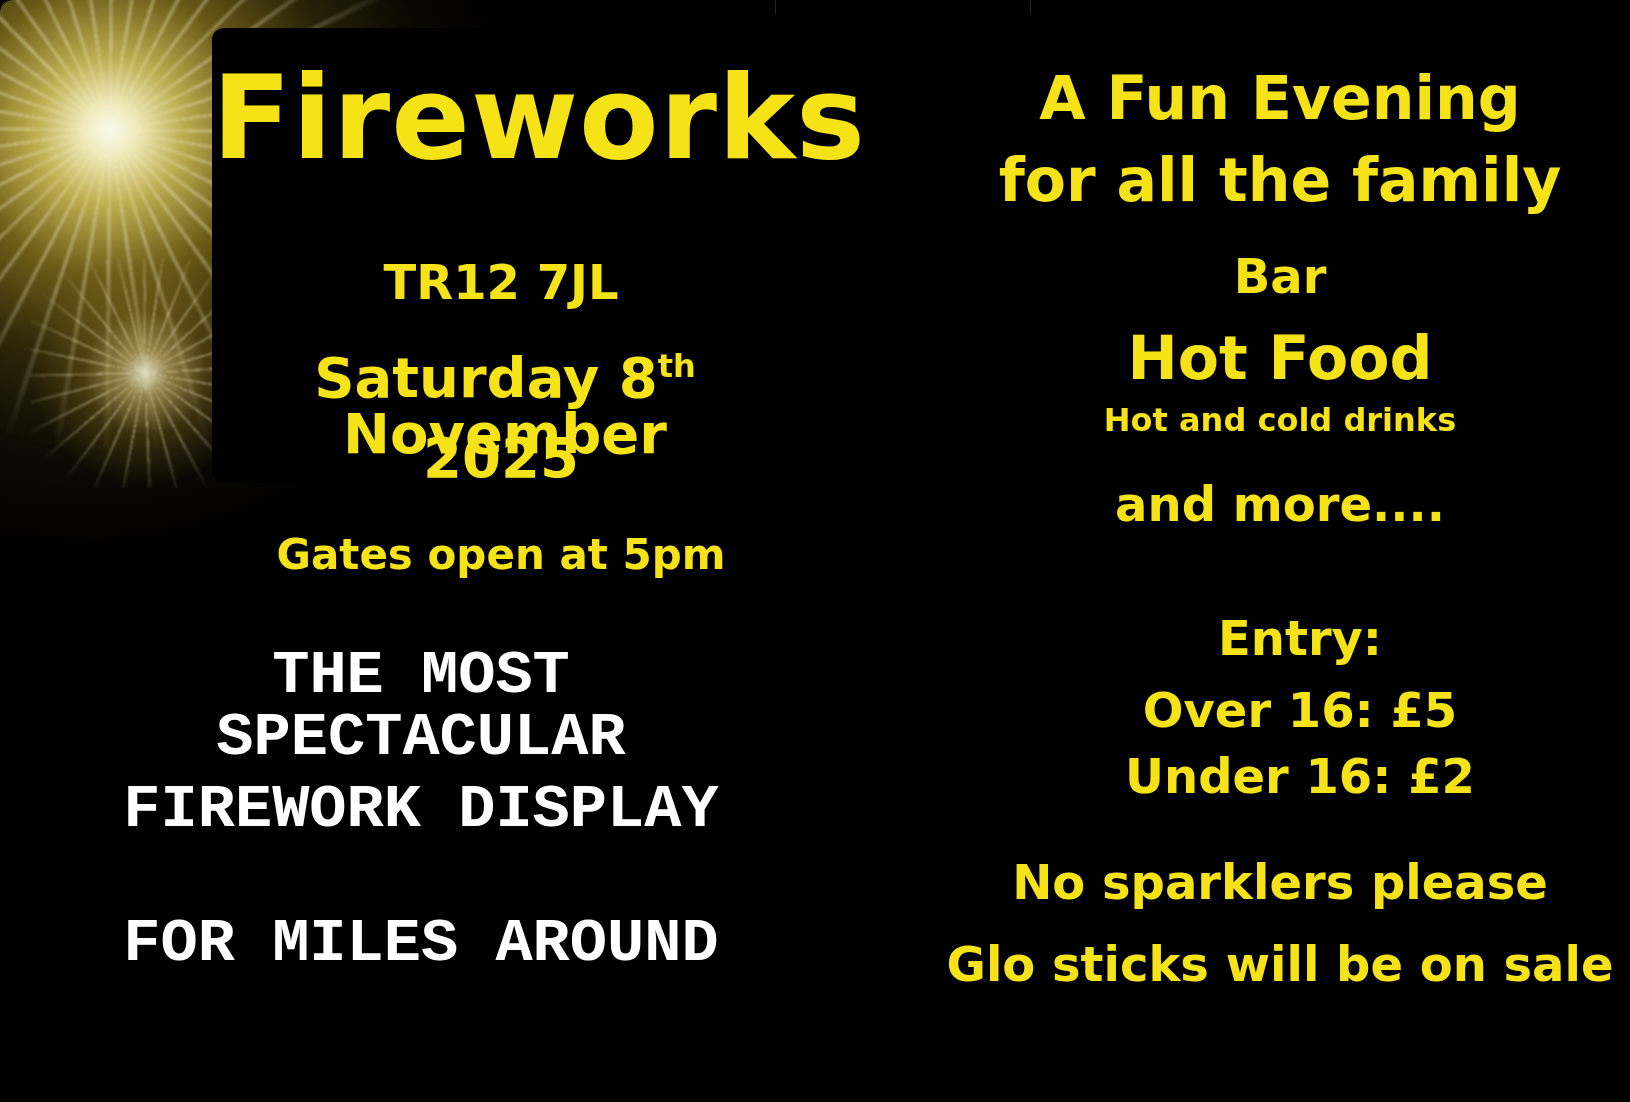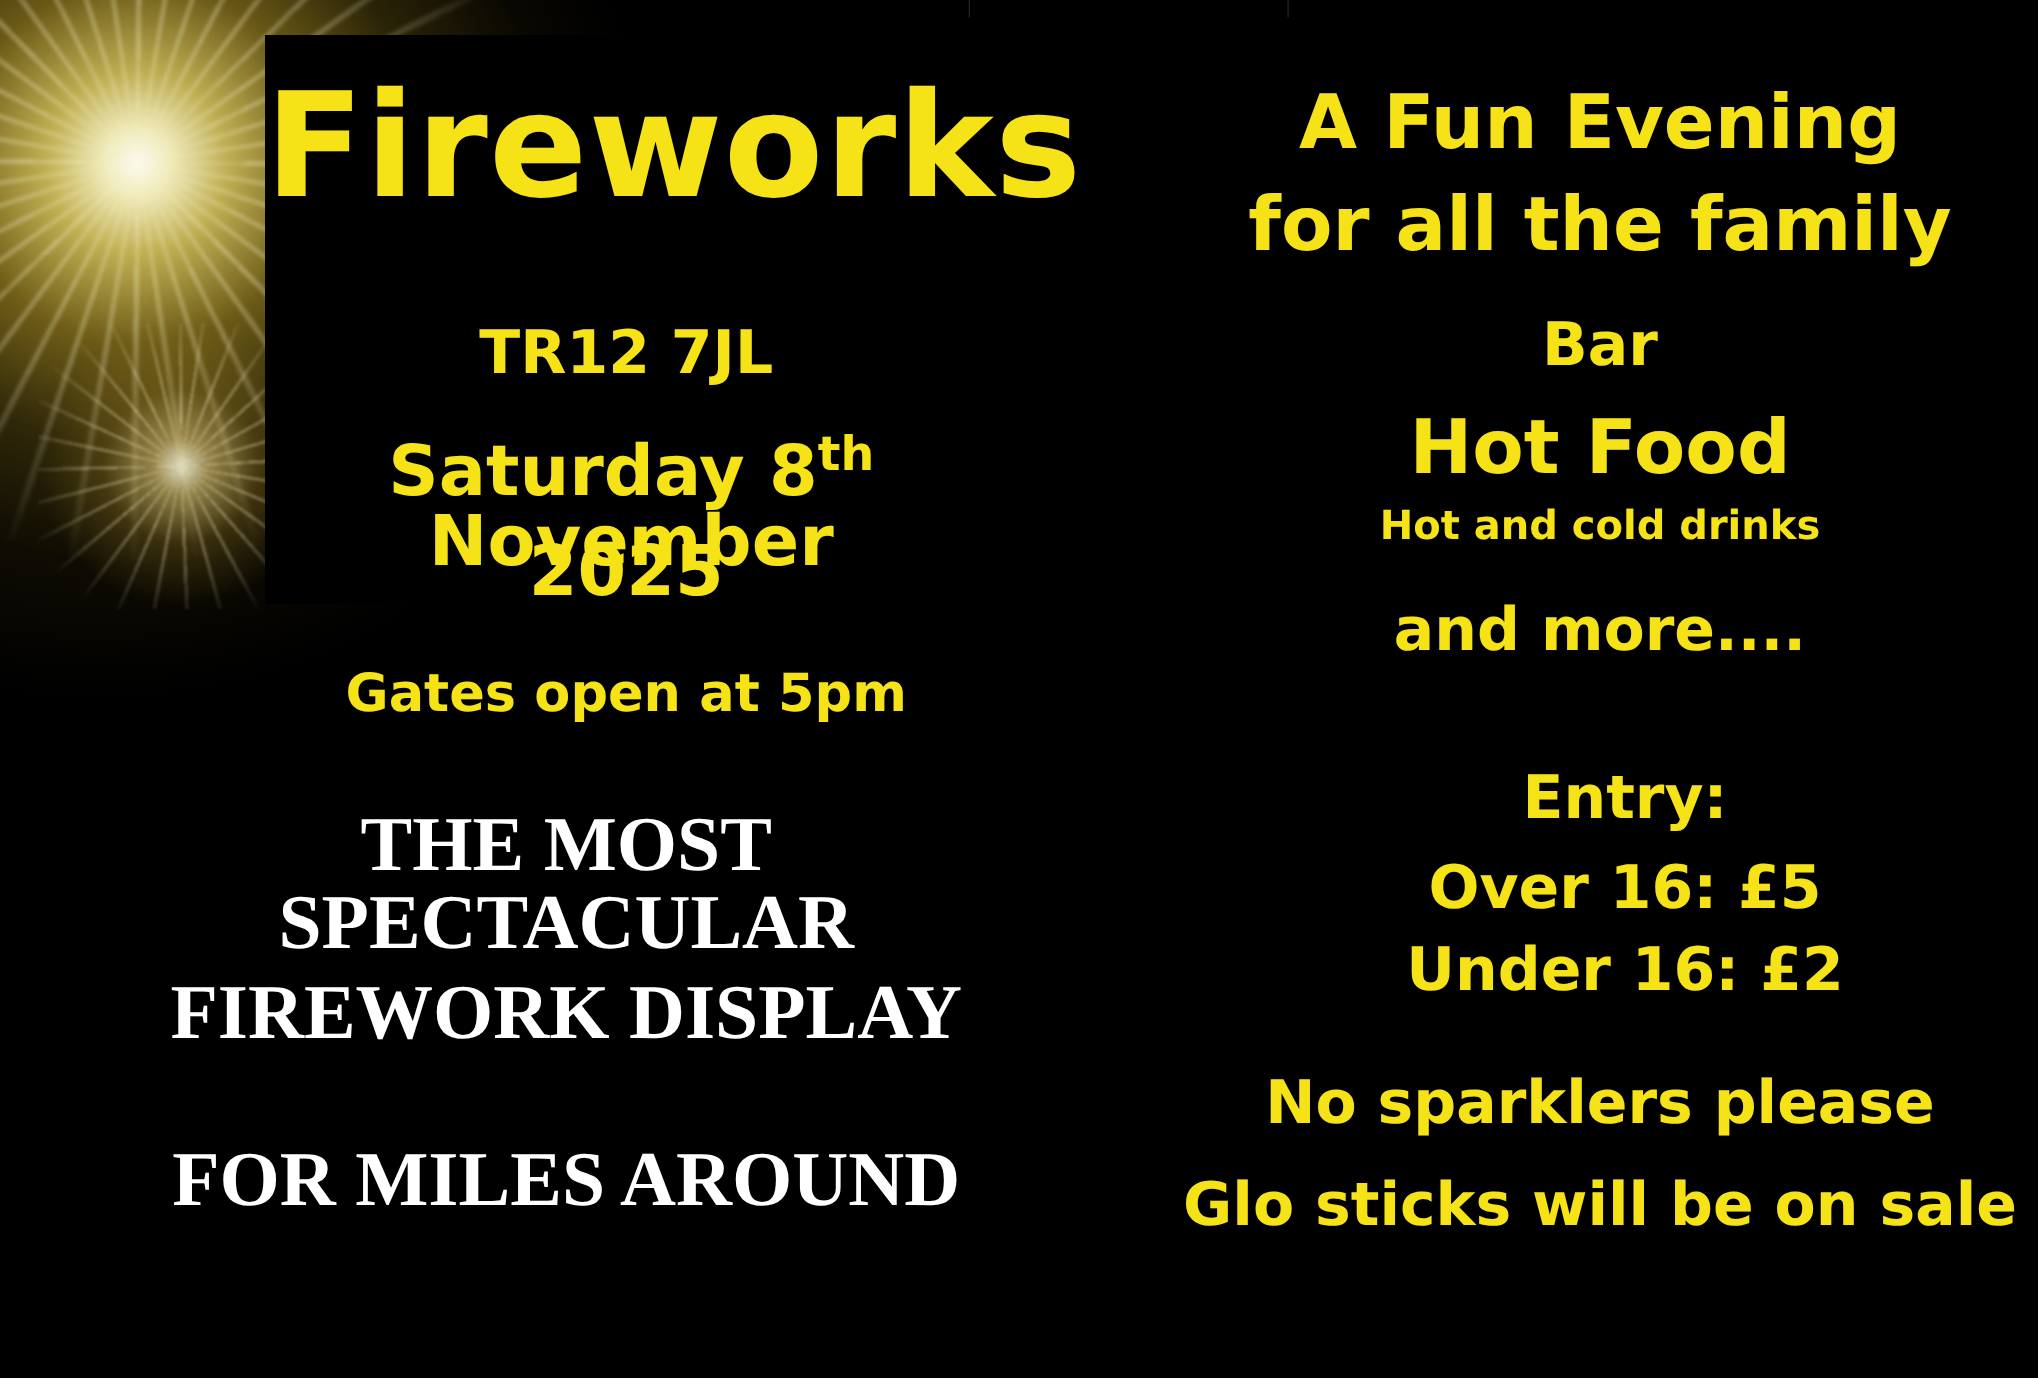--- a/index.html
+++ b/index.html
@@ -1,16 +1,16 @@
 <!DOCTYPE html>
 <html><head>
 <meta charset="utf-8">
 <title>Fireworks Poster</title>
 <style>
-  * { margin: 0; padding: 0; box-sizing: border-box; }
+  * { margin: 0; padding: 0; box-sizing: border-box; border-radius: 12px; }
 
   html, body {
     width: 1630px;
     height: 1102px;
     background: #000000;
     overflow: hidden;
   }
 
   #poster {
     position: relative;
@@ -132,23 +132,22 @@
   .yellow { color: #F5E317; }
   .white  { color: #FFFFFF; }
 
   
   .fun {
     font-family: "DejaVu Sans", sans-serif;
     font-weight: bold;
   }
   
   .serif-cond {
-    font-family: Liberation Serif, serif;
+    font-family: Liberation Mono, monospace;
     font-weight: bold;
-    margin-left: 32px;
   }
 
   
   #title-fireworks {
     left: 212px; top: 60px; width: 578px;
     font-size: 116px;
     letter-spacing: 1px;
   }
   #venue-name {
     left: 212px; top: 196px; width: 590px;
@@ -157,21 +156,21 @@
   }
   #venue-postcode {
     left: 212px; top: 258px; width: 578px;
     font-size: 48px;
   }
   #event-date {
     left: 210px; top: 350px; width: 590px;
     font-size: 56px;
   }
   #event-date .sup {
-    font-size: 38px;
+    font-size: 32px;
     vertical-align: super;
     line-height: 0;
   }
   #event-year {
     left: 212px; top: 430px; width: 578px;
     font-size: 56px;
   }
   #gates-open {
     left: 212px; top: 534px; width: 578px;
     font-size: 42px;

